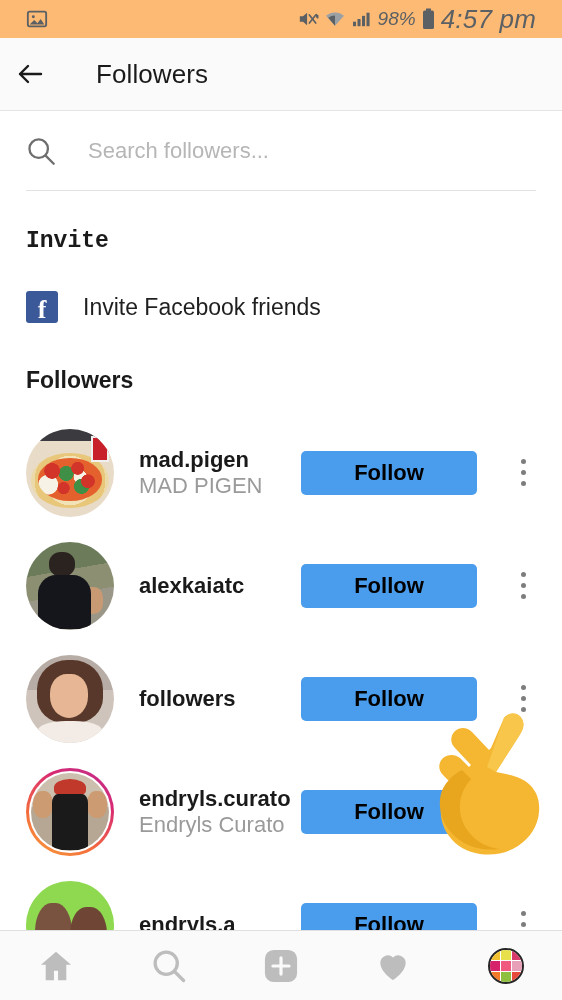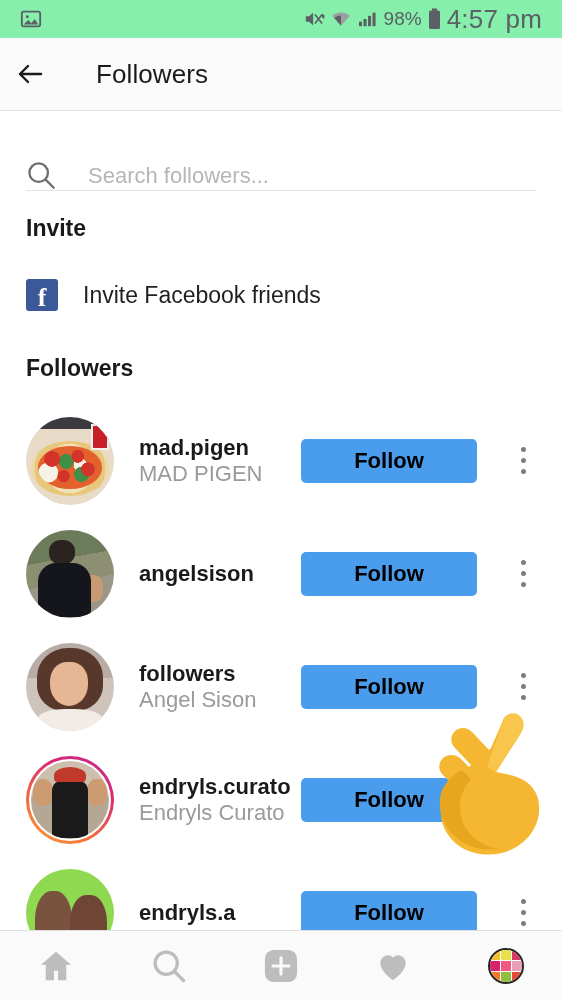--- a/index.html
+++ b/index.html
@@ -18,26 +18,27 @@
     overflow: hidden;
     background: #ffffff;
   }
 
   
   #status-bar {
     position: absolute;
     top: 0; left: 0;
     width: 562px;
     height: 38px;
-    background: #86efac;
+    background: #fdba74;
     display: flex;
     align-items: center;
     justify-content: space-between;
-    padding: 0 20px;
-    box-sizing: border-box;
+    padding: 0 26px;
+    box-sizing: border-box;
+    font-style: italic;
   }
   .sb-left { display: flex; align-items: center; gap: 8px; }
   .sb-right {
     display: flex; align-items: center; gap: 5px;
     color: #5b6064;
     font-size: 19px;
     font-weight: 500;
   }
   .sb-icon { display: block; }
   #status-time { font-size: 26px; color: #5b6064; letter-spacing: .2px; }
@@ -73,21 +74,21 @@
     top: 112px; left: 0;
     width: 562px;
     height: 818px;
     background: #ffffff;
     overflow: hidden;
   }
 
   #search-row {
     height: 78px;
     display: flex;
-    align-items: flex-end;
+    align-items: center;
     padding: 0 26px;
     box-sizing: border-box;
   }
   #search-input {
     border: none;
     outline: none;
     background: transparent;
     font-family: "Liberation Sans", sans-serif;
     font-size: 22px;
     color: #3a3a3a;
@@ -100,21 +101,21 @@
     background: #e2e2e2;
     margin: 0 26px;
   }
 
   .section-title {
     font-size: 23px;
     font-weight: bold;
     color: #1a1a1a;
     padding: 0 0 0 26px;
   }
-  #invite-title { margin-top: 24px; }
+  #invite-title { margin-top: 37px; font-family: Liberation Mono, monospace; }
   #followers-title { margin-top: 38px; }
 
   #invite-facebook-row {
     display: flex;
     align-items: center;
     padding: 0 26px;
     margin-top: 31px;
     height: 44px;
     cursor: pointer;
   }
@@ -478,39 +479,38 @@
           </div>
       </div>
 
       <div class="follower-row">
         <div class="avatar-wrap">
           <div class="avatar av-man">
               <span class="skin"></span>
             </div>
         </div>
         <div class="names">
-          <div class="username">angelsison</div>
+          <div class="username">alexkaiatc</div>
         </div>
         <button class="follow-button">Follow</button>
         <div class="overflow-menu">
             <i></i>
             <i></i>
             <i></i>
           </div>
       </div>
 
       <div class="follower-row">
         <div class="avatar-wrap">
           <div class="avatar av-woman">
               <span class="dress"></span>
             </div>
         </div>
         <div class="names">
           <div class="username">followers</div>
-          <div class="fullname">Angel Sison</div>
         </div>
         <button class="follow-button">Follow</button>
         <div class="overflow-menu">
             <i></i>
             <i></i>
             <i></i>
           </div>
       </div>
 
       <div class="follower-row">

